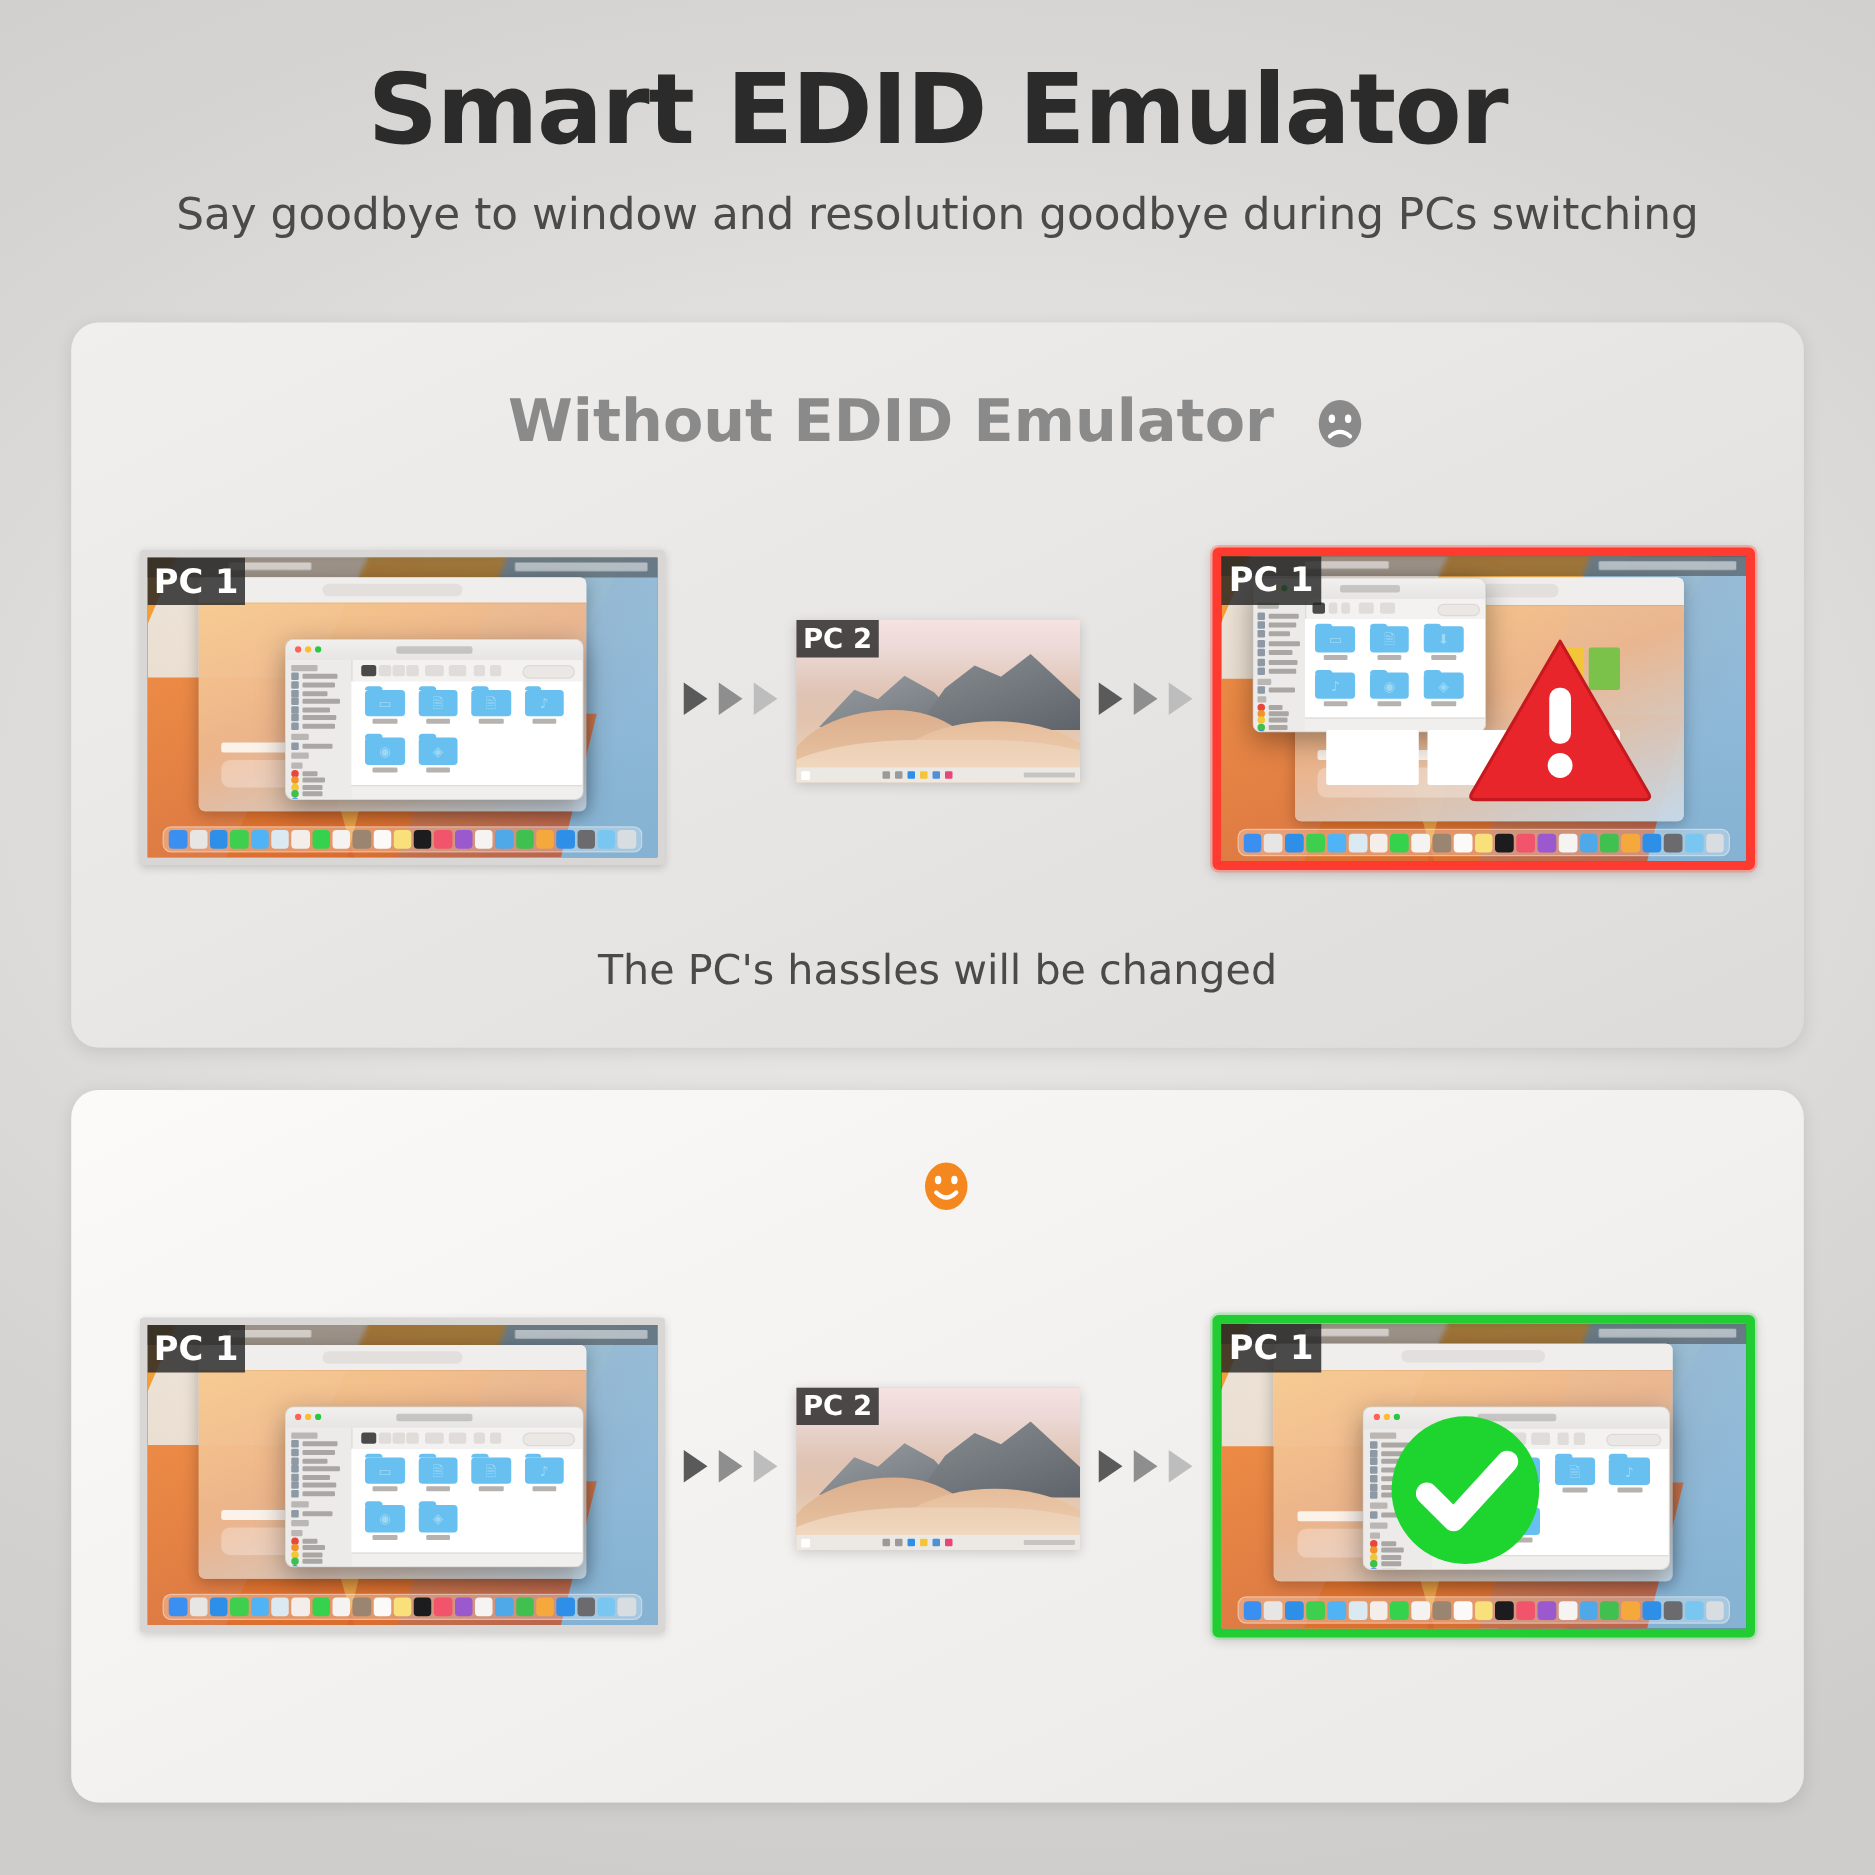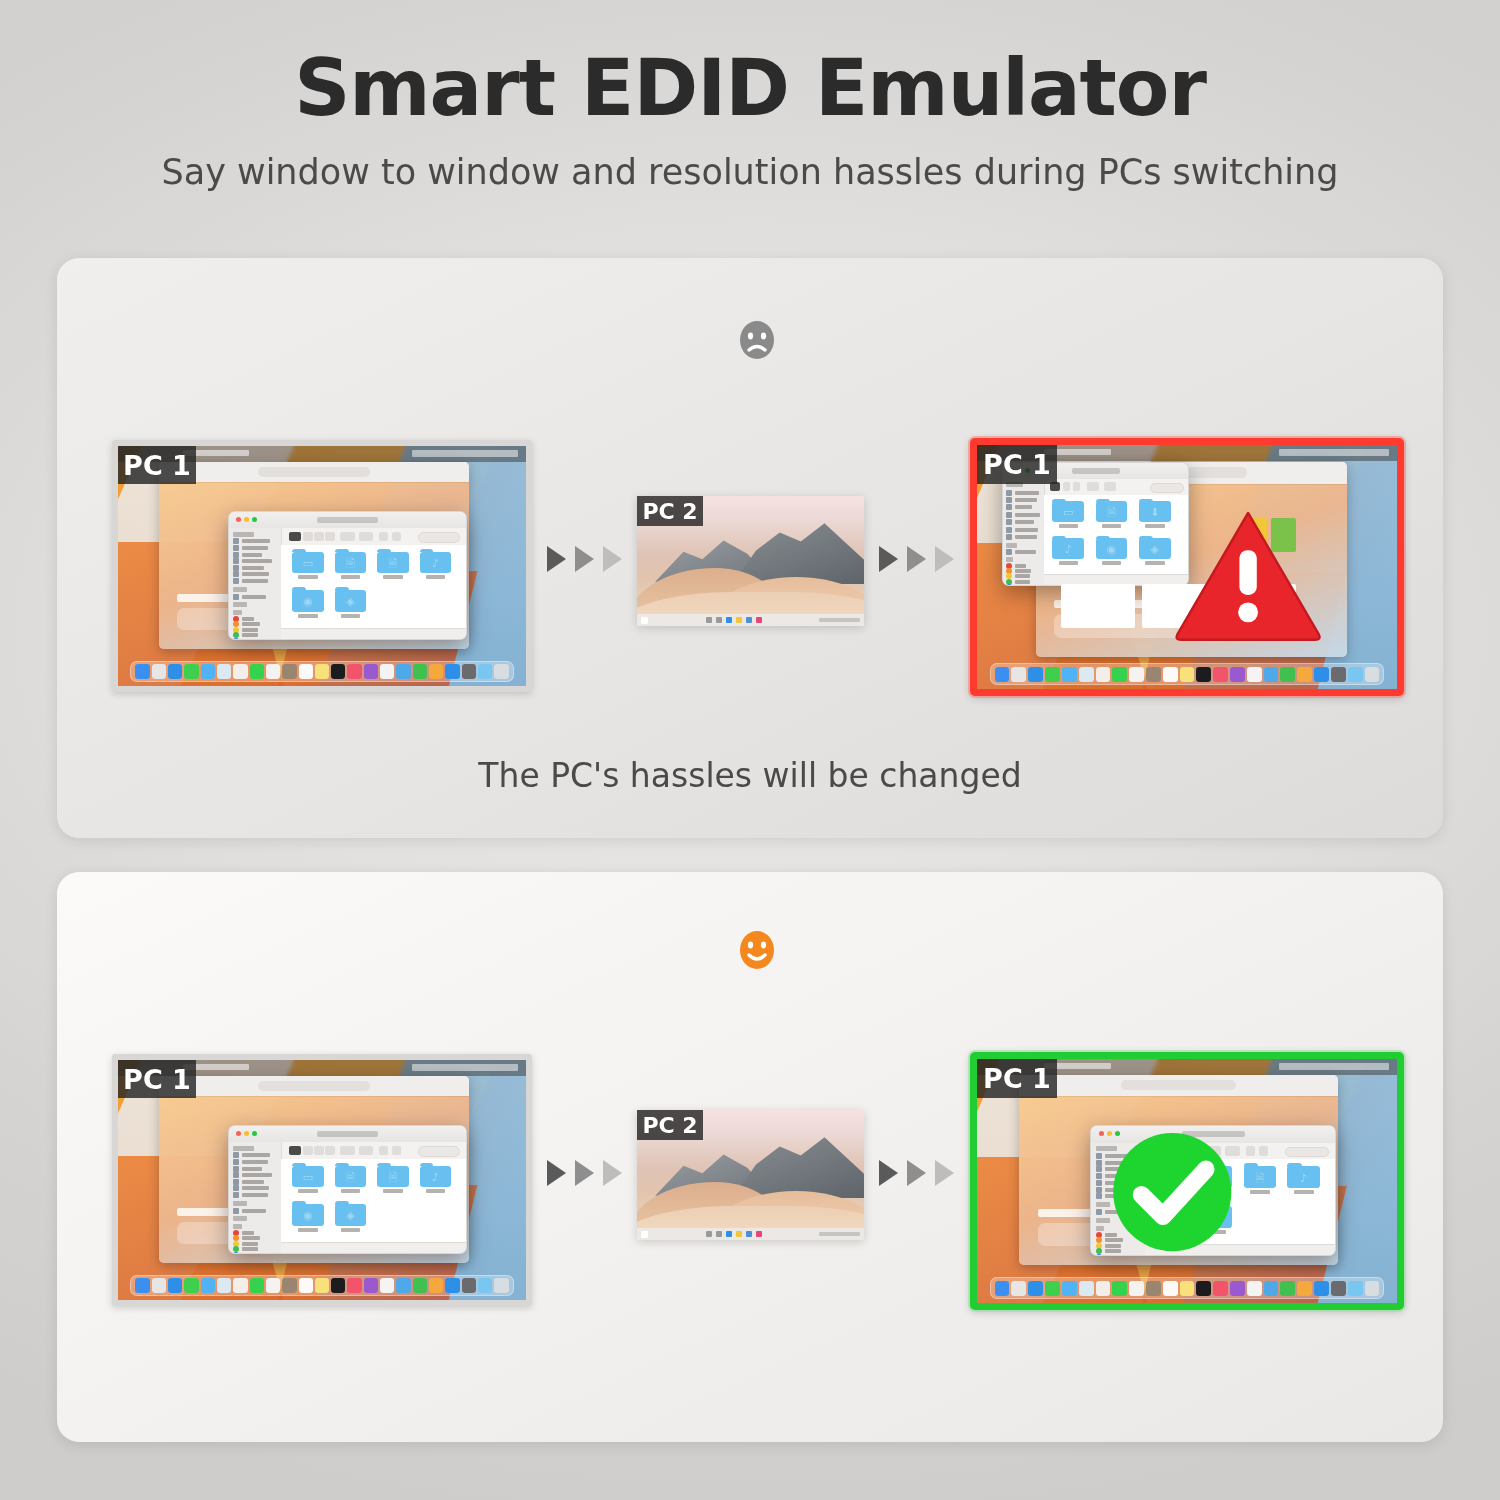--- a/index.html
+++ b/index.html
@@ -189,26 +189,27 @@
   .arw.a2{border-left:19px solid #8e8e8e;}
   .arw.a3{border-left:19px solid #bdbdbd;}
 </style>
 </head>
 <body>
 
 <div class="page">
 
   <div class="hdr">
     <div class="title">Smart EDID Emulator</div>
-    <div class="subtitle">Say window to window and resolution hassles during PCs switching</div>
+    <div class="subtitle">Say goodbye to window and resolution goodbye during PCs switching</div>
   </div>
 
   <div class="panel panel-top">
 
     <div class="sec-title bad">
+      <span>Without EDID Emulator</span>
       <span class="face">
         <svg width="44" height="44" viewBox="0 0 44 44">
           <ellipse cx="22" cy="22" rx="17" ry="19" fill="#8a8a8a"></ellipse>
           <ellipse cx="15.5" cy="18" rx="2.6" ry="3.4" fill="#ffffff"></ellipse>
           <ellipse cx="28.5" cy="18" rx="2.6" ry="3.4" fill="#ffffff"></ellipse>
           <path d="M14 32 Q22 25 30 32" stroke="#ffffff" stroke-width="3.4" fill="none" stroke-linecap="round"></path>
         </svg>
       </span>
     </div>
 

